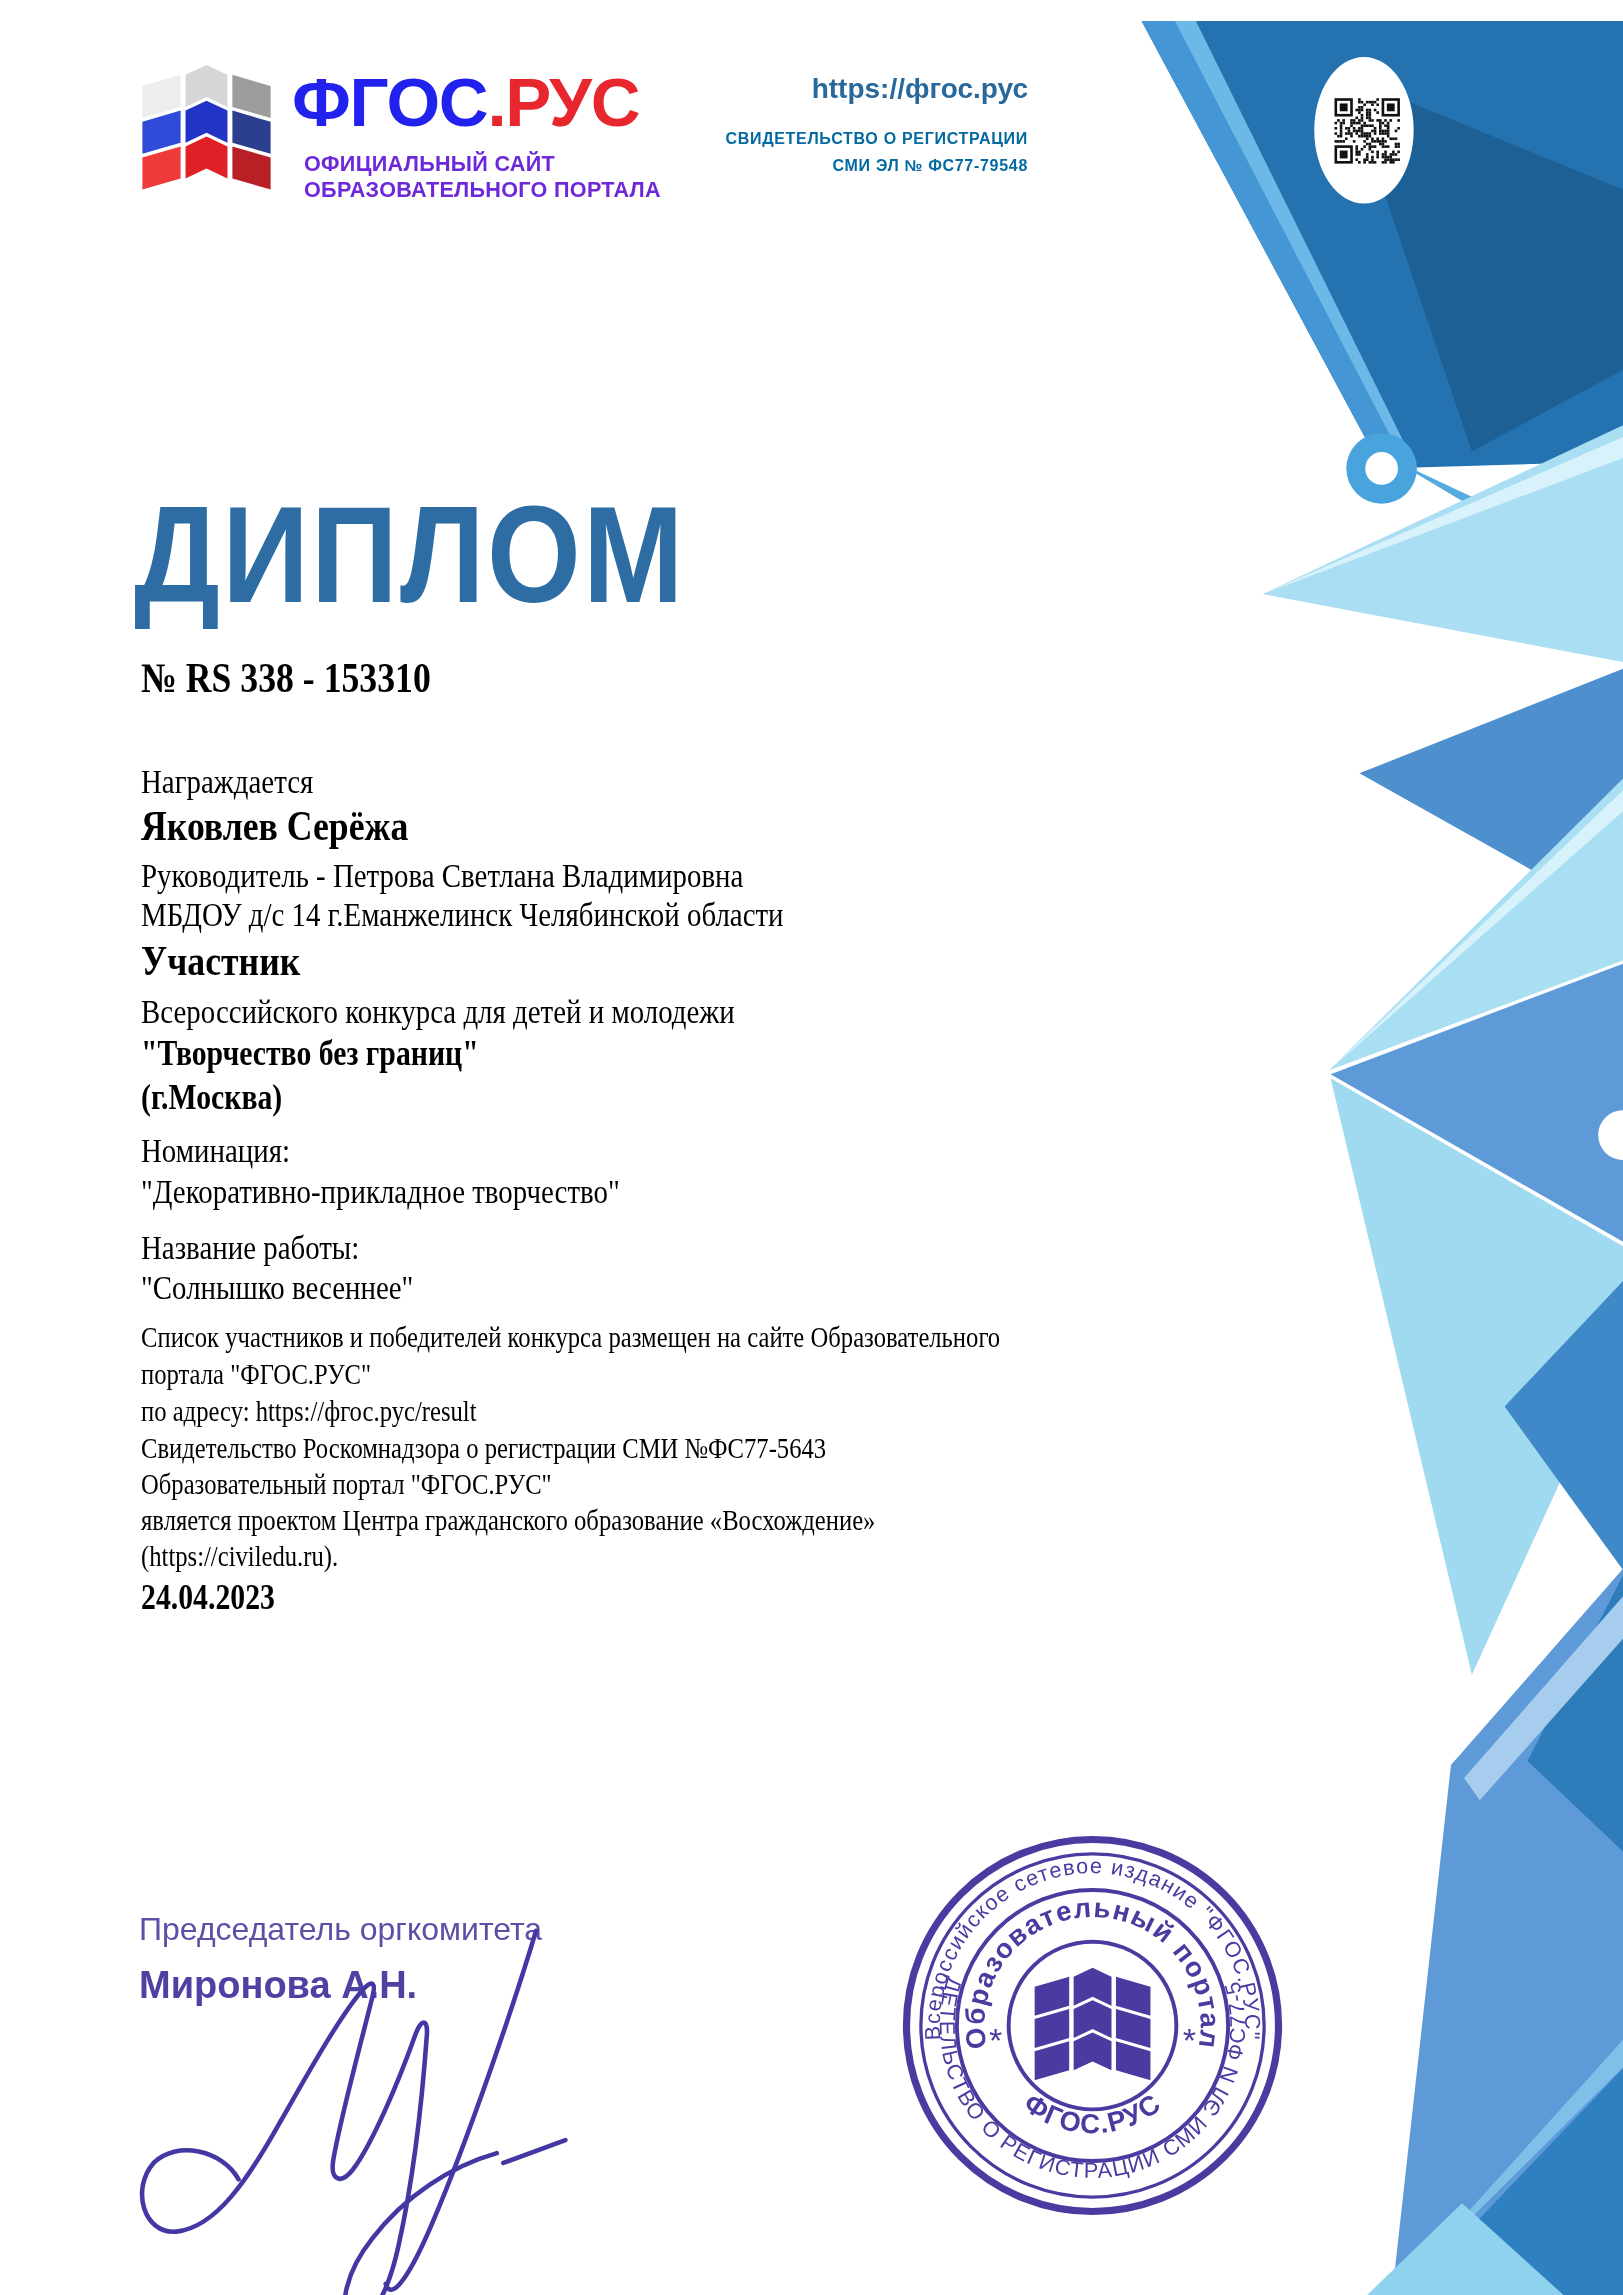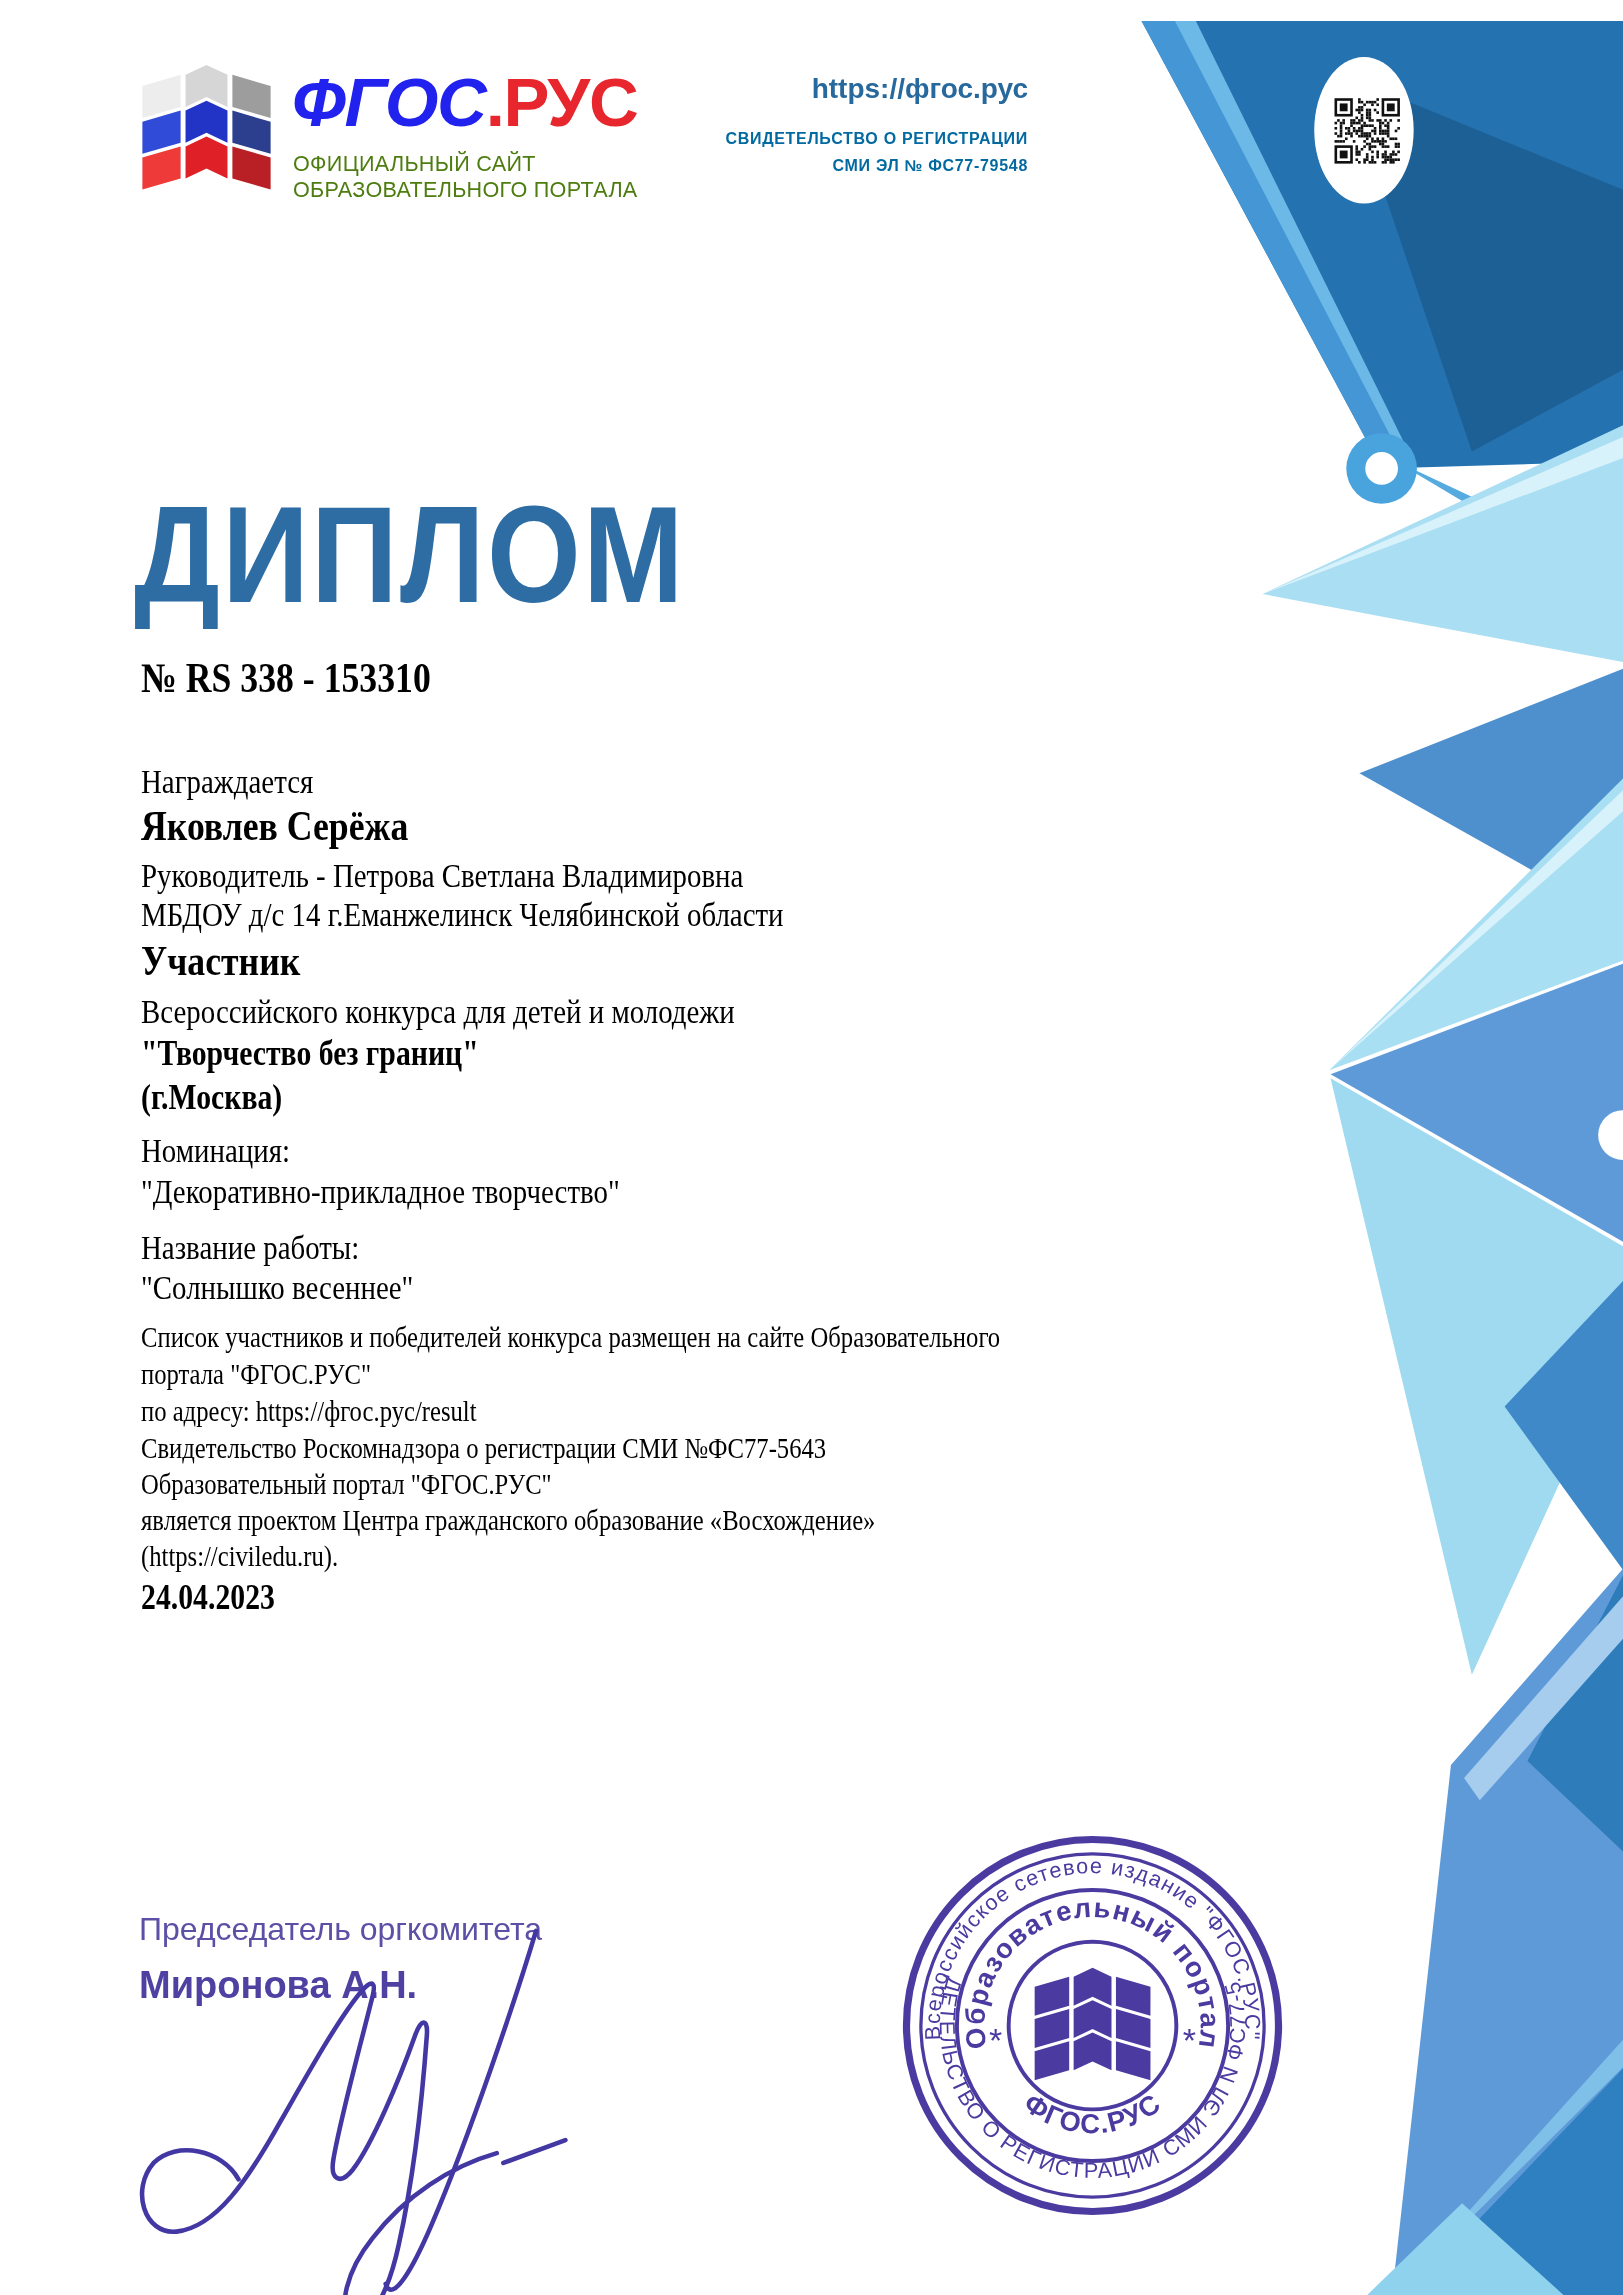--- a/index.html
+++ b/index.html
@@ -6,23 +6,23 @@
   .page{position:relative;width:1623px;height:2295px;background:#ffffff;overflow:hidden;
         font-family:"Liberation Serif",serif;margin:0 auto;}
   .bg{position:absolute;left:0;top:0;width:1623px;height:2295px;}
   .abs{position:absolute;white-space:nowrap;}
   .ser{transform:scaleX(.85);transform-origin:0 0;}
   .sans{font-family:"Liberation Sans",sans-serif;}
   
   .logo-icon{position:absolute;left:141px;top:65px;width:131px;height:127px;}
   .logo-title{left:292px;top:63px;font-family:"Liberation Sans",sans-serif;
               font-weight:bold;font-size:69px;letter-spacing:-1.3px;}
-  .logo-title .b{color:#2222ee;font-style:italic;} .logo-title .r{color:#e8262d;}
-  .logo-sub{left:293px;top:151px;font-weight:400;font-size:21.6px;line-height:25.5px;
-            color:#4d7c0f;letter-spacing:0.3px;}
+  .logo-title .b{color:#2222ee;} .logo-title .r{color:#e8262d;}
+  .logo-sub{left:304px;top:151px;font-weight:700;font-size:21.6px;line-height:25.5px;
+            color:#6d28d9;letter-spacing:0.3px;}
   .site-block{left:576px;top:73px;width:452px;text-align:right;}
   .site-url{font-weight:bold;font-size:28px;color:#27689d;margin-bottom:19.6px;}
   .reg{font-weight:bold;font-size:16px;line-height:27px;color:#0369a1;letter-spacing:0.7px;}
   
   .diploma-title{left:134px;top:486px;font-family:"Liberation Sans",sans-serif;
                  font-weight:bold;font-size:137px;color:#2e6da4;letter-spacing:2.6px;
                  transform:scaleX(.88);transform-origin:0 0;line-height:1;}
   .t44{font-size:29px;} .t52{font-size:34px;} .t54b{font-size:35px;font-weight:bold;}
   .t64b{font-size:42px;font-weight:bold;}
   .num{font-size:42px;font-weight:bold;}

